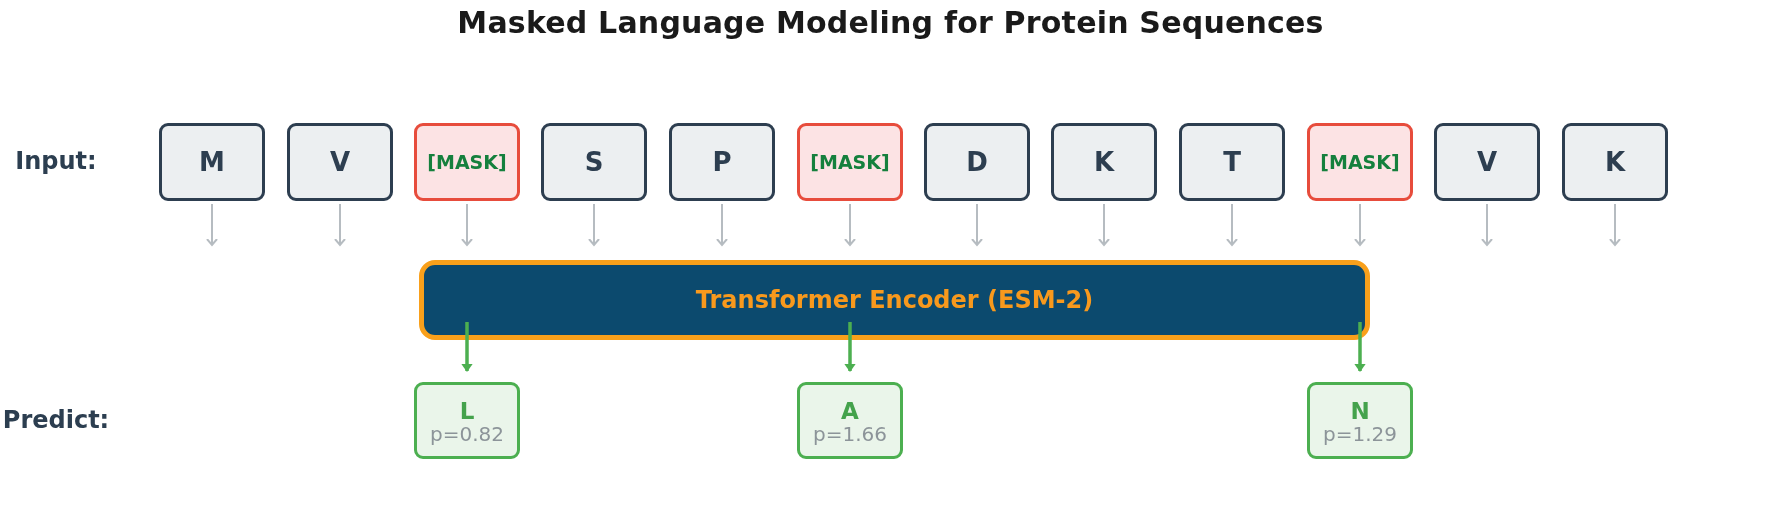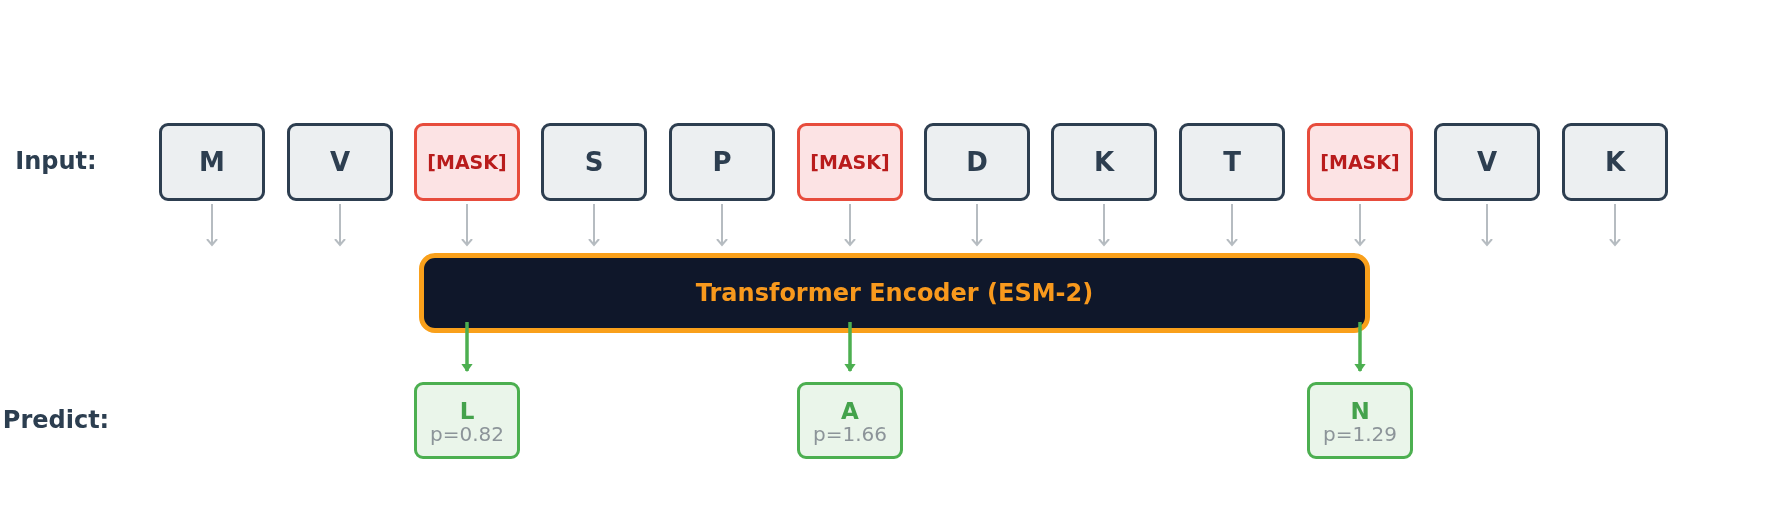--- a/index.html
+++ b/index.html
@@ -38,30 +38,30 @@
     box-sizing: border-box;
     background: #eceff1;
     border: 3px solid #2d3e50;
     border-radius: 9px;
     display: flex; align-items: center; justify-content: center;
     font-size: 26px; font-weight: bold; color: #2d3e50;
   }
   .token.masked {
     background: #fce3e4;
     border-color: #e74c3c;
-    color: #b91c1c;
+    color: #15803d;
     font-size: 19px;
     text-align: center;
   }
   .encoder {
     position: absolute;
-    left: 419px; top: 253px;
+    left: 419px; top: 260px;
     width: 951px; height: 80px;
     box-sizing: border-box;
-    background: #0f172a;
+    background: #0c4a6e;
     border: 5px solid #f9a01b;
     border-radius: 16px;
     display: flex; align-items: center; justify-content: center;
     font-size: 24px; font-weight: bold; color: #f8991d;
   }
   .predict-box {
     position: absolute;
     top: 382px;
     width: 106px; height: 77px;
     box-sizing: border-box;
@@ -79,20 +79,21 @@
     left: 0; top: 0;
     width: 1781px; height: 532px;
     pointer-events: none;
   }
 </style>
 </head>
 <body>
 
 <div class="canvas">
 
+  <div class="title">Masked Language Modeling for Protein Sequences</div>
 
   <div class="row-label input-label">Input:</div>
   <div class="row-label predict-label">Predict:</div>
 
   <div class="token" style="left:159px">
       <span>M</span>
     </div>
   <div class="token" style="left:287px">
       <span>V</span>
     </div>

